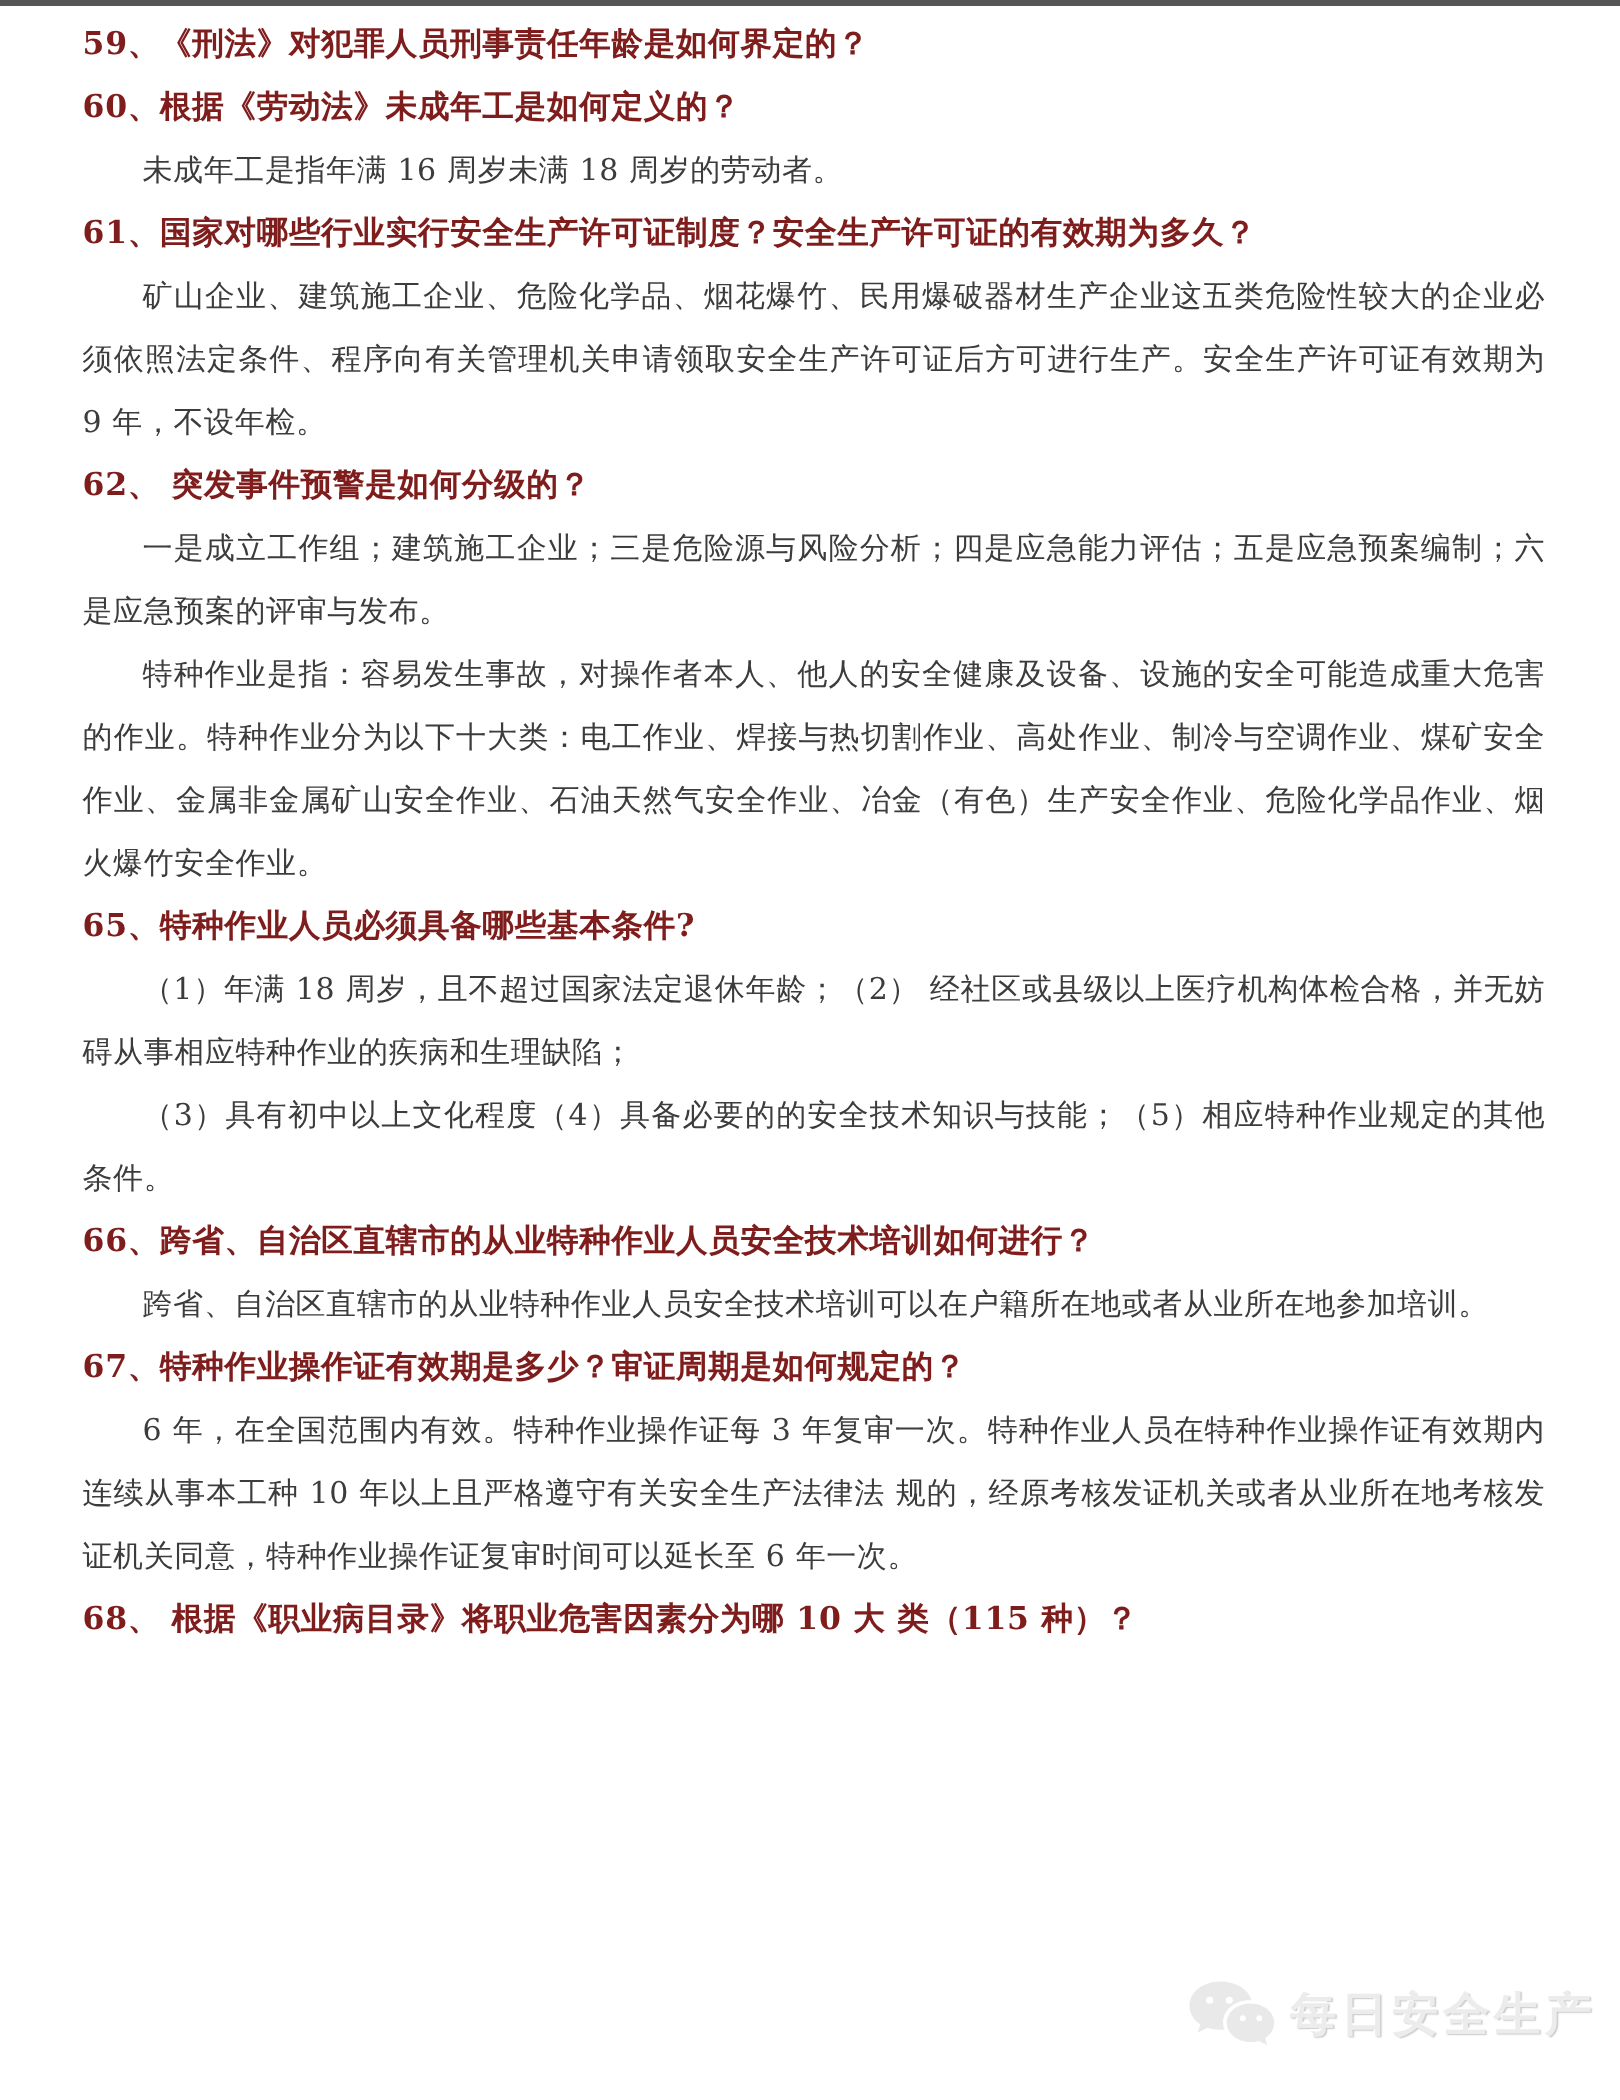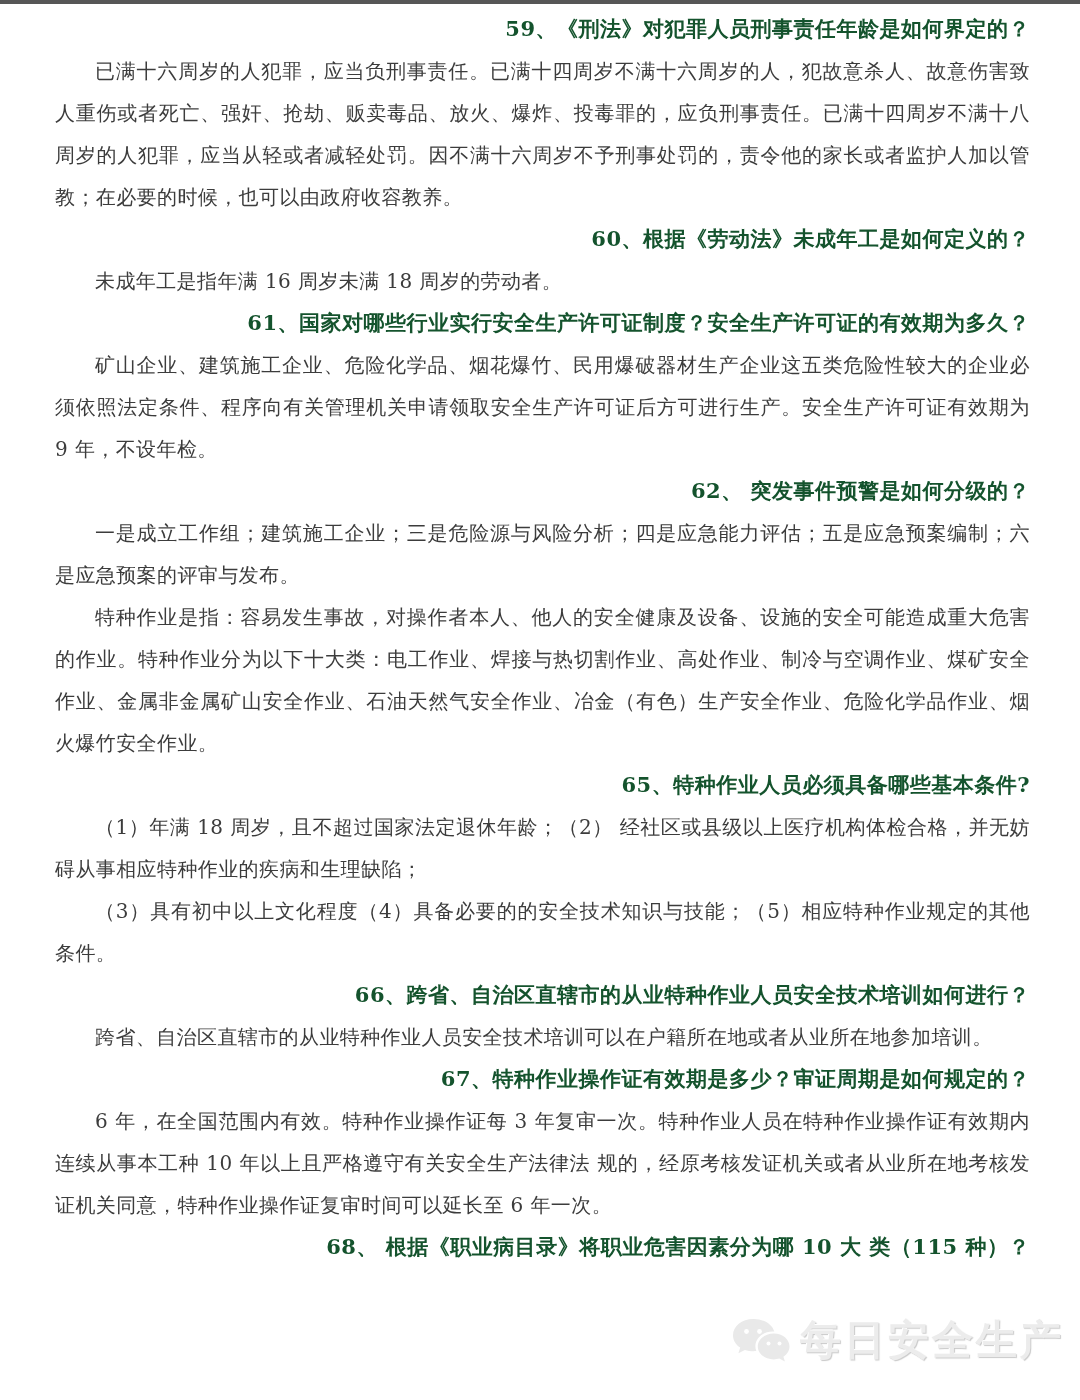--- a/index.html
+++ b/index.html
@@ -24,25 +24,25 @@
   .doc-content {
     position: absolute;
     top: 4px;
     left: 55px;
     width: 975px;
     padding-top: 4px;
   }
   .qa-section { margin: 0; }
   .question {
     margin: 0;
-    color: #14532d;
+    color: #7f1d1d;
     font-size: 21px;
     font-weight: bold;
     line-height: 42px;
-    text-align: right;
+    text-align: left;
     letter-spacing: 0.5px;
   }
   .answer {
     margin: 0;
     color: #3c3c3c;
     font-size: 20px;
     line-height: 42px;
     text-indent: 2em;
     text-align: justify;
     letter-spacing: 0.4px;
@@ -51,39 +51,38 @@
     position: absolute;
     right: 16px;
     bottom: 32px;
     display: flex;
     align-items: center;
     gap: 8px;
     pointer-events: none;
   }
   .watermark-text {
     font-family: "DejaVu Sans", "Liberation Sans", sans-serif;
-    font-size: 41px;
+    font-size: 31px;
     font-weight: bold;
     color: #ececec;
     text-shadow: -1px -1px 0 #ffffff, 1px 1px 1px #c9c9c9;
     letter-spacing: 3px;
     white-space: nowrap;
   }
   .watermark-icon svg { display: block; }
 </style>
 </head>
 <body>
 
 <div class="top-bar"></div>
 
 <div class="doc-content">
 
   <section class="qa-section">
     <h2 class="question">59、《刑法》对犯罪人员刑事责任年龄是如何界定的？</h2>
-    <p class="answer">已满十六周岁的人犯罪，应当负刑事责任。已满十四周岁不满十六周岁的人，犯故意杀人、故意伤害致人重伤或者死亡、强奸、抢劫、贩卖毒品、放火、爆炸、投毒罪的，应负刑事责任。已满十四周岁不满十八周岁的人犯罪，应当从轻或者减轻处罚。因不满十六周岁不予刑事处罚的，责令他的家长或者监护人加以管教；在必要的时候，也可以由政府收容教养。</p>
   </section>
 
   <section class="qa-section">
     <h2 class="question">60、根据《劳动法》未成年工是如何定义的？</h2>
     <p class="answer">未成年工是指年满 16 周岁未满 18 周岁的劳动者。</p>
   </section>
 
   <section class="qa-section">
     <h2 class="question">61、国家对哪些行业实行安全生产许可证制度？安全生产许可证的有效期为多久？</h2>
     <p class="answer">矿山企业、建筑施工企业、危险化学品、烟花爆竹、民用爆破器材生产企业这五类危险性较大的企业必须依照法定条件、程序向有关管理机关申请领取安全生产许可证后方可进行生产。安全生产许可证有效期为 9 年，不设年检。</p>

